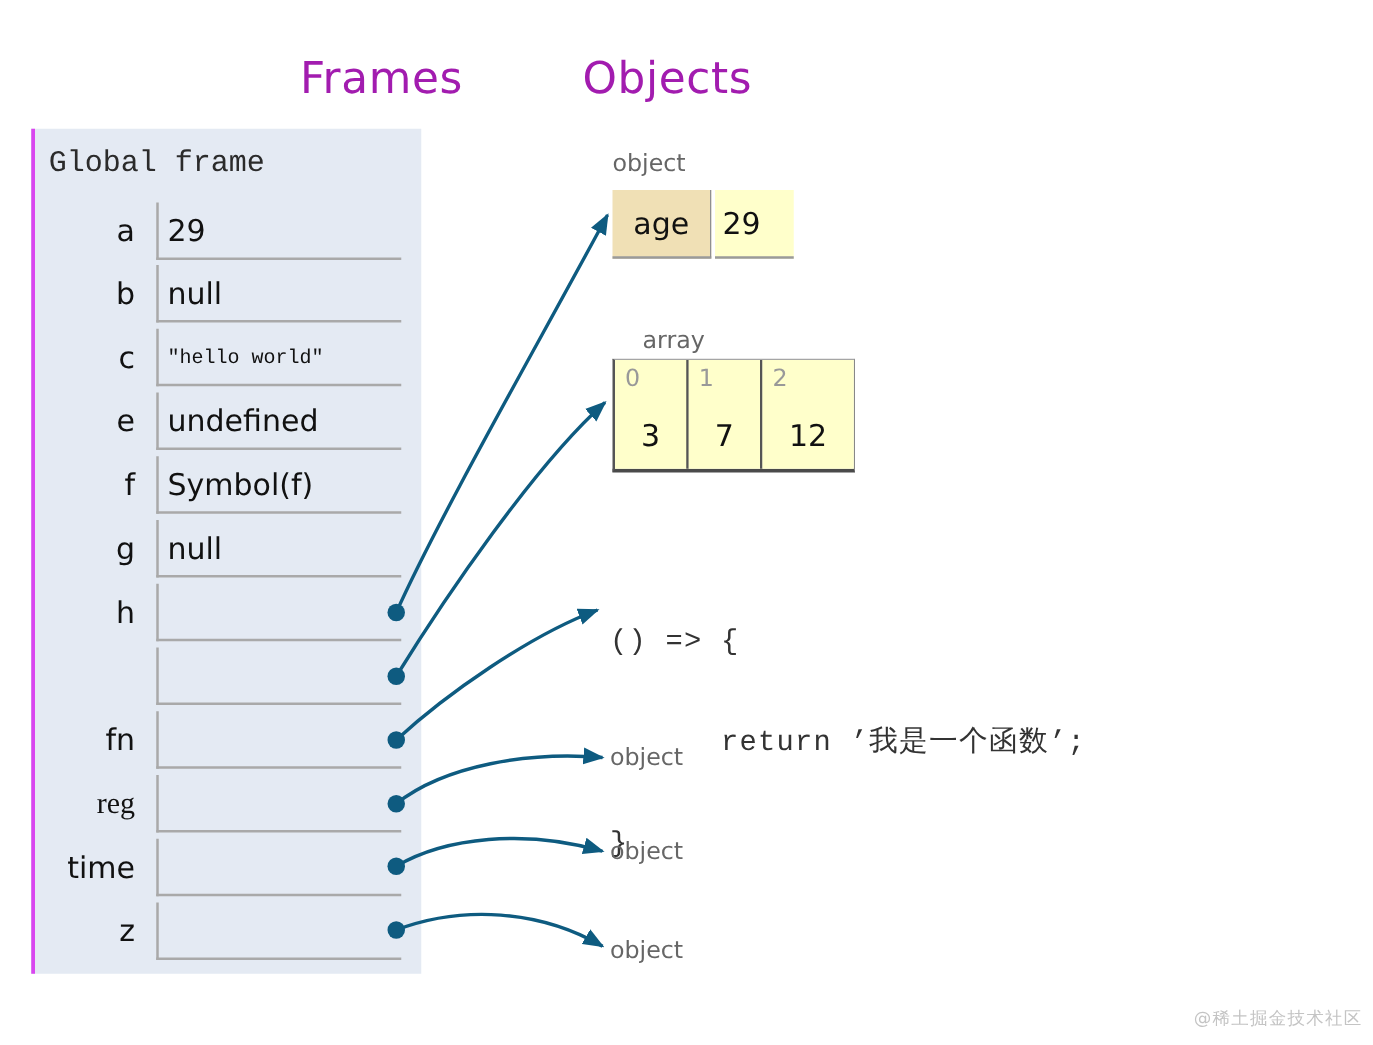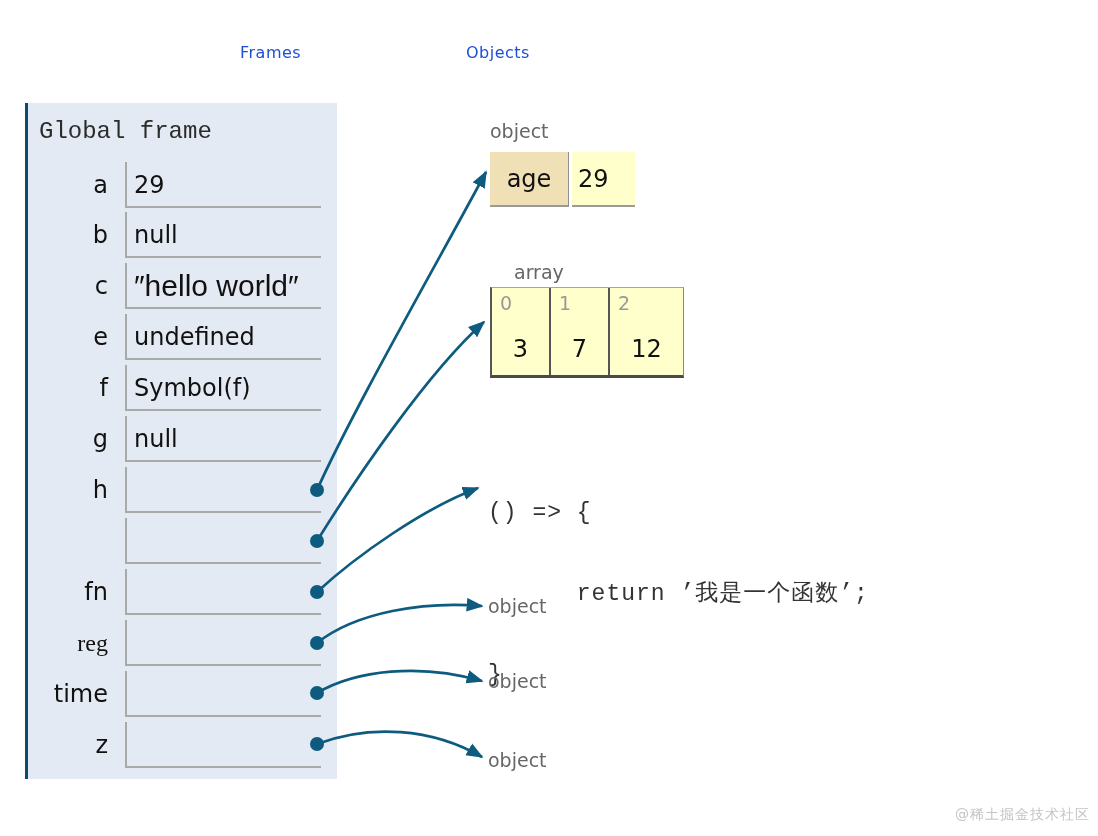--- a/index.html
+++ b/index.html
@@ -1,42 +1,42 @@
 <!DOCTYPE html>
 <html><head>
 <meta charset="utf-8">
 <style>
   html,body{margin:0;padding:0;background:#fff;}
   .canvas{
     position:relative;width:1098px;height:836px;background:#ffffff;overflow:hidden;
     font-family:"DejaVu Sans","Liberation Sans",sans-serif;color:#1a1a1a;
   }
   .col-header{
-    position:absolute;font-size:16px;color:#1d4ed8;letter-spacing:0.5px;
+    position:absolute;font-size:35px;color:#a21caf;letter-spacing:0.5px;
   }
   
   .frame{
     position:absolute;left:25px;top:103px;width:312px;height:676px;
-    background:#e4eaf3;border-left:3px solid #0c4a6e;box-sizing:border-box;
+    background:#e4eaf3;border-left:3px solid #d946ef;box-sizing:border-box;
   }
   .frame-title{
     position:absolute;left:11px;top:15px;font-family:"Liberation Mono","DejaVu Sans Mono",monospace;
     font-size:24px;color:#2b2b2b;white-space:pre;
   }
   .frame-row{position:absolute;left:0;width:100%;height:46px;}
   .var-name{
     position:absolute;left:0;top:0;width:80px;height:46px;line-height:46px;
     text-align:right;font-size:24px;color:#111;
   }
   .var-cell{
     position:absolute;left:97px;top:0;width:196px;height:46px;line-height:46px;
     border-left:2px solid #a9a9a9;border-bottom:2px solid #a9a9a9;box-sizing:border-box;
     font-size:24px;color:#111;padding-left:7px;white-space:pre;overflow:visible;
   }
-  .var-cell.mono{font-family:Liberation Sans, sans-serif;font-size:30px;}
+  .var-cell.mono{font-family:Liberation Mono, monospace;font-size:16px;}
   
   .heap-label{position:absolute;font-size:19px;color:#666;}
   .kv-table{position:absolute;left:490px;top:152px;display:flex;border-radius:16px;}
   .kv-key{
     width:79px;height:55px;background:#f0e0b5;border-right:1px solid #8f8f8f;
     border-bottom:2px solid #9a9a9a;box-sizing:border-box;
     display:flex;align-items:center;justify-content:center;font-size:24px;color:#111;
   }
   .kv-val{
     width:63px;height:55px;background:#ffffcb;border-bottom:2px solid #9a9a9a;

